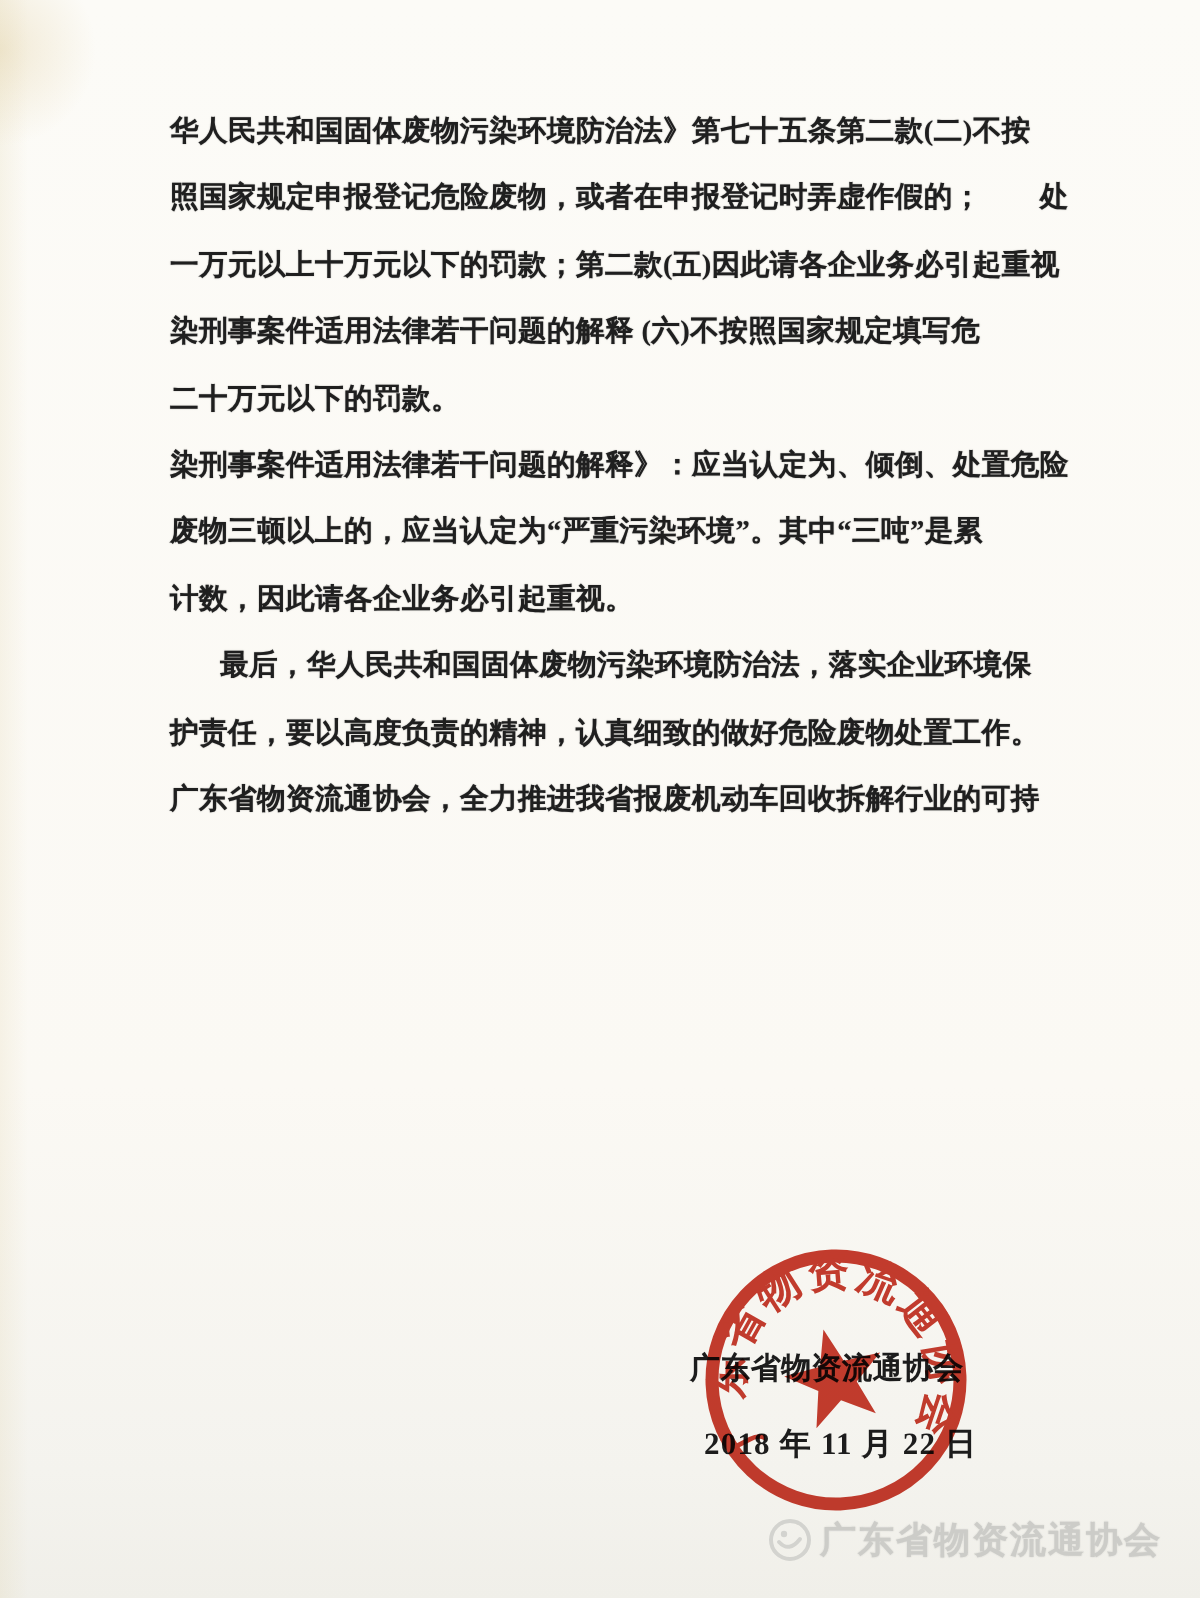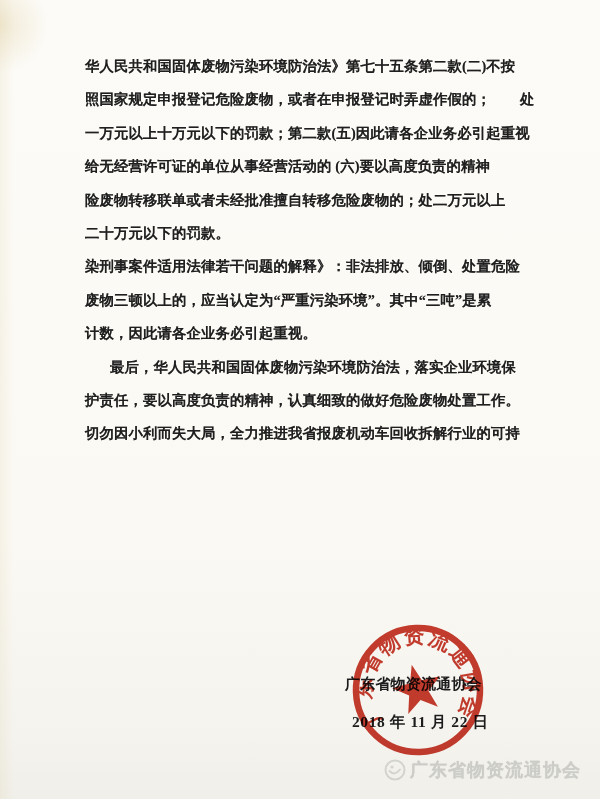--- a/index.html
+++ b/index.html
@@ -57,29 +57,28 @@
 </style>
 </head>
 <body>
 
 <div class="page">
 
   <div class="doc-body">
     <div class="line">华人民共和国固体废物污染环境防治法》第七十五条第二款(二)不按</div>
     <div class="line">照国家规定申报登记危险废物，或者在申报登记时弄虚作假的；　　处</div>
     <div class="line">一万元以上十万元以下的罚款；第二款(五)因此请各企业务必引起重视</div>
-    <div class="line">给无经营许可证的单位从事经营活动的 (六)要以高度负责的精神</div>
-    <div class="line">险废物转移联单或者未经批准擅自转移危险废物的；处二万元以上</div>
+    <div class="line">染刑事案件适用法律若干问题的解释 (六)不按照国家规定填写危</div>
     <div class="line">二十万元以下的罚款。</div>
-    <div class="line">染刑事案件适用法律若干问题的解释》：非法排放、倾倒、处置危险</div>
+    <div class="line">染刑事案件适用法律若干问题的解释》：应当认定为、倾倒、处置危险</div>
     <div class="line">废物三顿以上的，应当认定为“严重污染环境”。其中“三吨”是累</div>
     <div class="line">计数，因此请各企业务必引起重视。</div>
     <div class="line indent">最后，华人民共和国固体废物污染环境防治法，落实企业环境保</div>
     <div class="line">护责任，要以高度负责的精神，认真细致的做好危险废物处置工作。</div>
-    <div class="line">切勿因小利而失大局，全力推进我省报废机动车回收拆解行业的可持</div>
+    <div class="line">广东省物资流通协会，全力推进我省报废机动车回收拆解行业的可持</div>
   </div>
 
   <div class="sig-org">广东省物资流通协会</div>
   <div class="sig-date">2018 年 11 月 22 日</div>
 
   <svg class="stamp" viewBox="0 0 150 150">
     <circle cx="75" cy="75" r="62" fill="none" stroke="#c22818" stroke-width="6.5"></circle>
     <path id="ringArc" d="M 38 103.9 A 47 47 0 1 1 112 103.9" fill="none" stroke="none"></path>
     <text font-size="21" font-weight="bold" fill="#c22818" font-family="Liberation Serif, DejaVu Serif, serif">
       <textPath href="#ringArc" startOffset="0" textLength="206" lengthAdjust="spacing">广东省物资流通协会</textPath>

